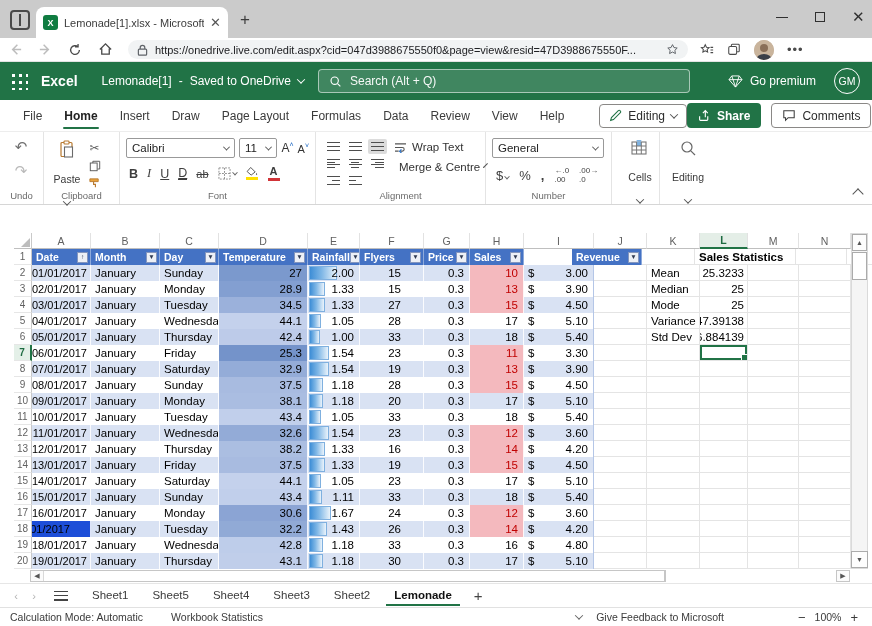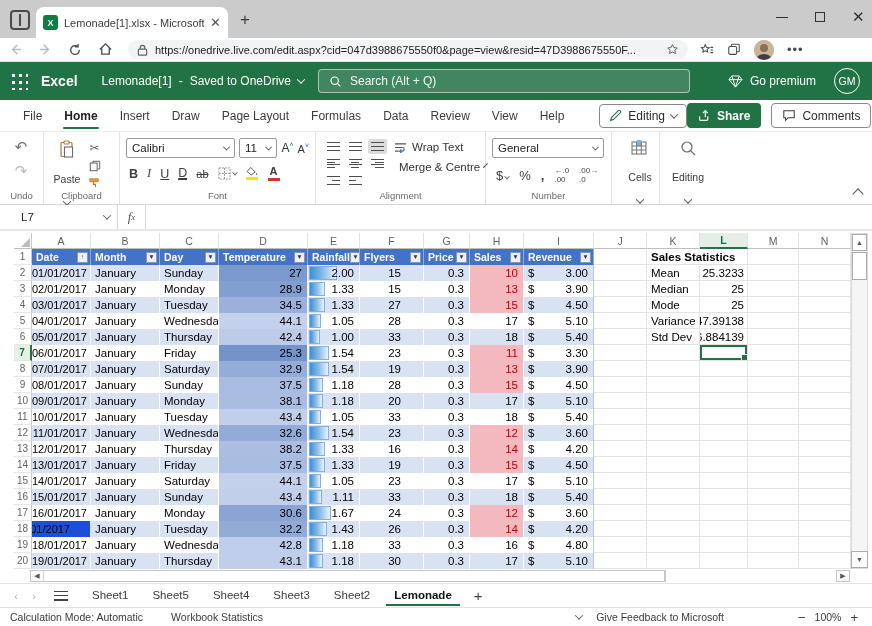--- a/index.html
+++ b/index.html
@@ -464,28 +464,20 @@
           </svg>
         <span>Editing</span>
         <span class="chev" style="color:#555"></span>
       </div>
     </div>
     <div style="flex:1;position:relative">
       <div class="ribbon-collapse" style="transform:rotate(45deg)"></div>
     </div>
   </div>
 
-  <div class="fbar">
-    <div class="namebox">
-      <span>L7</span>
-      <span class="chev" style="color:#666"></span>
-    </div>
-    <div class="fxbtn">f<span style="font-size:9px">x</span></div>
-    <div class="finput"></div>
-  </div>
 
   <div class="gridzone" id="gridzone">
       <div class="grow">
         <div class="lstrip"></div>
         <div class="corner" style="width: 18px; flex: 0 0 18px;"></div>
         <div class="colhdr" style="width: 59px; flex: 0 0 59px;">A</div>
         <div class="colhdr" style="width: 69px; flex: 0 0 69px;">B</div>
         <div class="colhdr" style="width: 59px; flex: 0 0 59px;">C</div>
         <div class="colhdr" style="width: 89px; flex: 0 0 89px;">D</div>
         <div class="colhdr" style="width: 52px; flex: 0 0 52px;">E</div>
@@ -527,21 +519,21 @@
           <div class="fbtn">▼</div>
         </div>
         <div class="cell thead" style="width: 46px; flex: 0 0 46px;">
           <div class="">Price</div>
           <div class="fbtn">▼</div>
         </div>
         <div class="cell thead" style="width: 54px; flex: 0 0 54px;">
           <div class="">Sales</div>
           <div class="fbtn">▼</div>
         </div>
-        <div class="cell thead" style="width: 70px; flex: 0 0 70px;">
+        <div class="cell thead" style="width: 70px; flex: 0 0 70px; margin-left: 48px;">
           <div class="">Revenue</div>
           <div class="fbtn">▼</div>
         </div>
         <div class="cell" style="width: 53px; flex: 0 0 53px;"></div>
         <div class="cell stitle" style="width: 101px; flex: 0 0 101px;">Sales Statistics</div>
         <div class="cell" style="width: 51px; flex: 0 0 51px;"></div>
         <div class="cell" style="width: 52px; flex: 0 0 52px;"></div>
       </div>
       <div class="grow">
         <div class="lstrip"></div>

